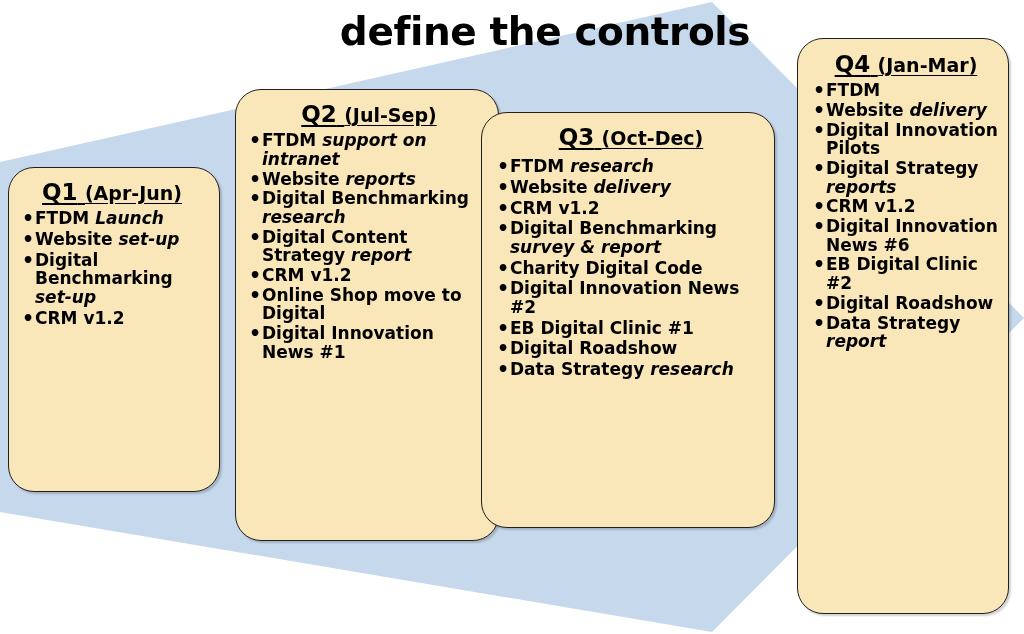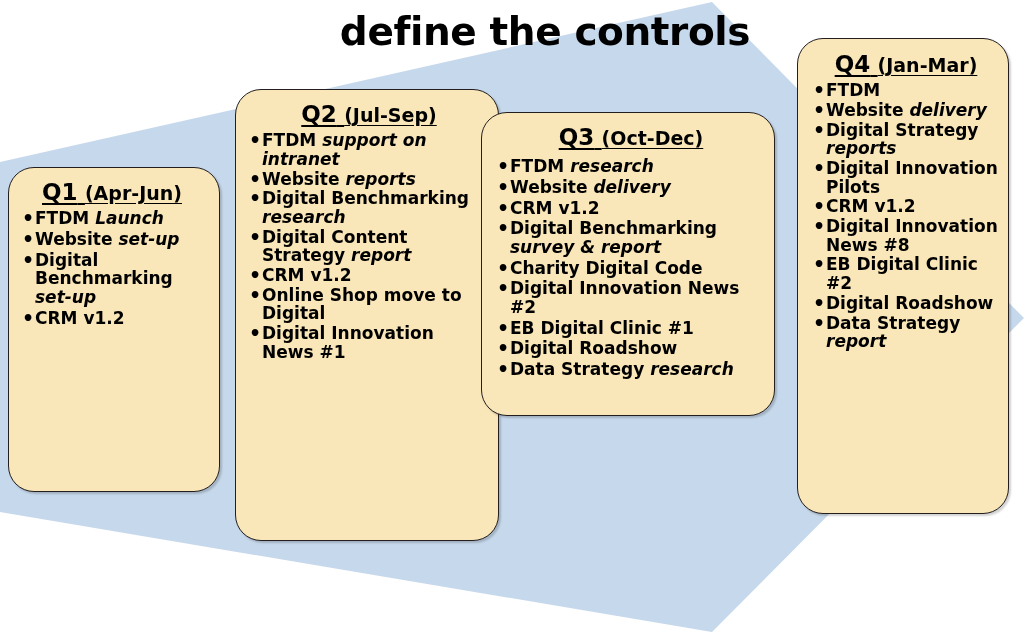--- a/index.html
+++ b/index.html
@@ -73,23 +73,23 @@
     left:1px;top:-1px;
     font-size:19px;
   }
   ul.qlist li i{ font-style:italic; }
 
   
   #q1{ left:8px;  top:167px; width:212px; height:325px; }
   #q1 .qbox-inner{ padding:12px 16px 0 12px; }
   #q2{ left:235px; top:89px;  width:264px; height:452px; }
   #q2 .qbox-inner{ padding:12px 8px 0 12px; }
-  #q3{ left:481px; top:112px; width:294px; height:304px; }
+  #q3{ left:481px; top:112px; width:294px; height:416px; }
   #q3 .qbox-inner{ padding:12px 8px 0 14px; }
-  #q4{ left:797px; top:38px;  width:212px; height:476px; }
+  #q4{ left:797px; top:38px;  width:212px; height:576px; }
   #q4 .qbox-inner{ padding:13px 8px 0 14px; }
 
   #q3 .qhead{ margin-bottom:7px; }
   #q3 ul.qlist li{ margin-bottom:2px; }
   #q1 ul.qlist li{ margin-bottom:2px; }
 </style>
 </head>
 <body style="background: rgb(255, 255, 255);">
 
 <div id="stage">
@@ -151,24 +151,24 @@
   </div>
 
   <div class="qbox" id="q4" style="background: rgb(250, 231, 185); border-color: rgb(35, 31, 32);">
     <div class="qbox-inner">
       <div class="qhead">
         <span class="q u">Q4</span><span class="u">&nbsp;</span><span class="per u">(Jan-Mar)</span>
       </div>
       <ul class="qlist">
           <li><span>FTDM</span></li>
           <li><span>Website </span><i>delivery</i></li>
+          <li><span>Digital Innovation Pilots</span></li>
           <li><span>Digital Strategy </span><i>reports</i></li>
-          <li><span>Digital Innovation Pilots</span></li>
           <li><span>CRM v1.2</span></li>
-          <li><span>Digital Innovation News #8</span></li>
+          <li><span>Digital Innovation News #6</span></li>
           <li><span>EB Digital Clinic #2</span></li>
           <li><span>Digital Roadshow</span></li>
           <li><span>Data Strategy </span><i>report</i></li>
         </ul>
     </div>
   </div>
 
 </div>
 
 </body></html>

